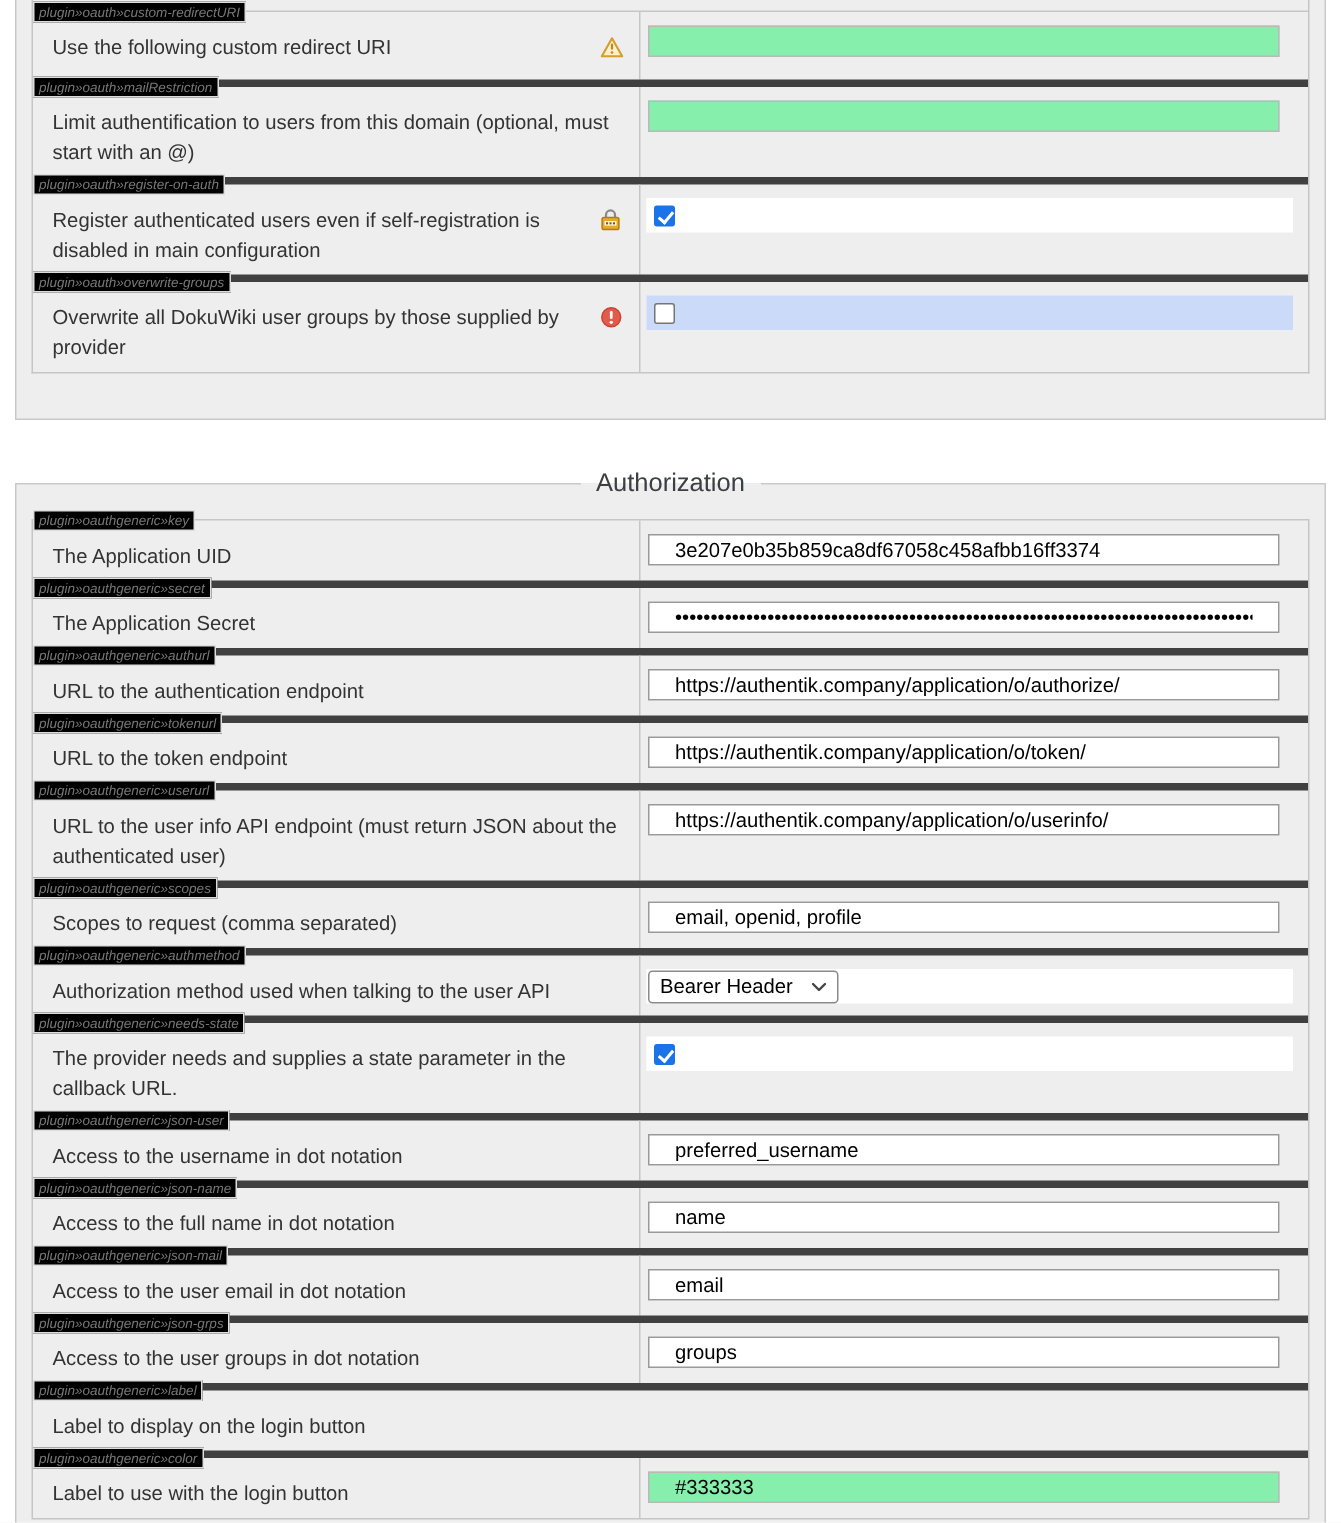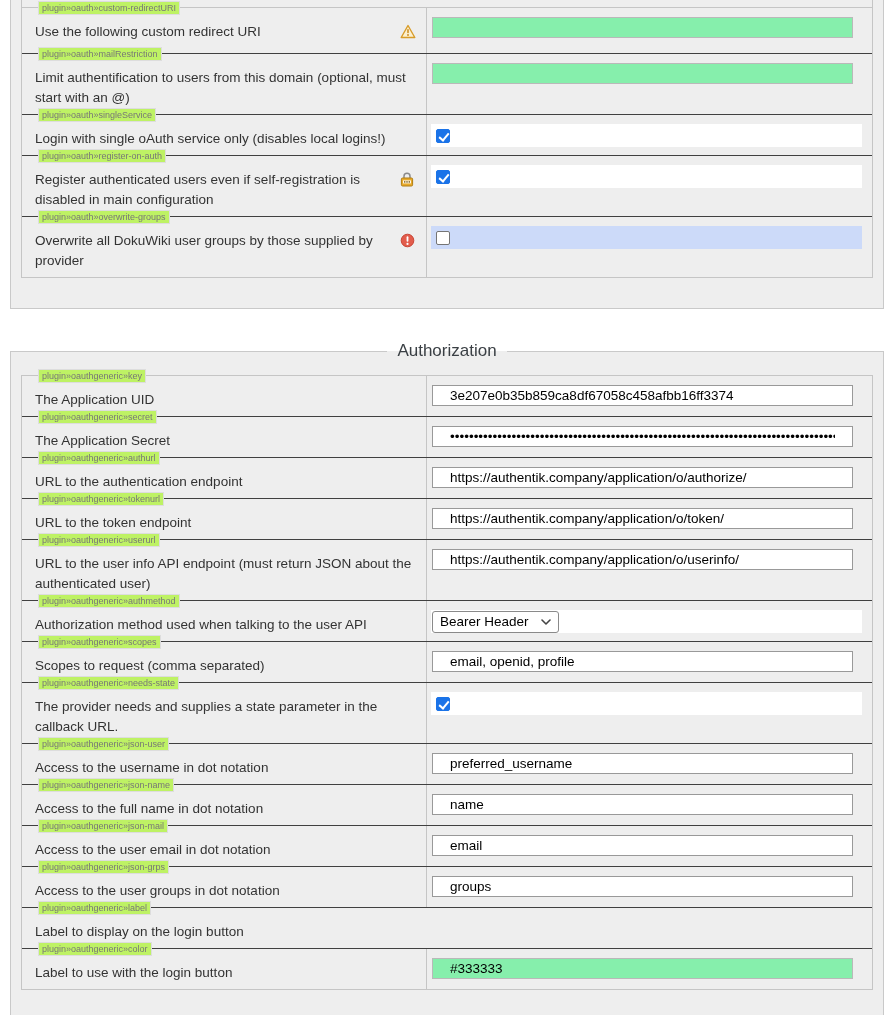--- a/index.html
+++ b/index.html
@@ -33,49 +33,50 @@
   .cfg-table {
     border: 1px solid #c5c5c5;
     background: #eeeeee;
   }
   .cfg-table.cut-top {
     border-top: none;
     padding-top: 7px;
   }
   .cfg-table.cut-top .row:first-child { border-top: 1px solid #c5c5c5; }
   .row { display: flex; position: relative; }
-  .row + .row { border-top: 1px solid #404040; }
+  .row + .row { border-top: 5px solid #404040; }
   .minh40 { min-height: 40px; }
   .minh46 { min-height: 46px; }
   .minh57 { min-height: 57px; }
   .minh60 { min-height: 60px; }
   .label-cell {
     width: 404px;
     padding: 14px 6px 6px 13px;
     position: relative;
     display: flex;
     align-items: flex-start;
   }
   .prompt {
     flex: 1;
     font-size: 13.5px;
     line-height: 20px;
     color: #333;
   }
   .outkey {
     position: absolute;
     top: -7px;
-    left: 16px;
-    background: #bef264;
+    left: 0;
+    background: #000000;
     border: 1px solid #ddd;
     font-size: 9px;
     line-height: 12px;
     color: #777;
     padding: 0 3px;
     white-space: nowrap;
+    font-style: italic;
   }
   .icon-box {
     width: 20px;
     padding-top: 2px;
     flex: 0 0 auto;
   }
   .value-cell {
     flex: 1;
     border-left: 1px solid #c5c5c5;
     padding: 8px 10px 8px 4px;
@@ -168,31 +169,20 @@
     <div class="row minh60">
       <div class="label-cell">
         <span class="outkey">plugin»oauth»mailRestriction</span>
         <div class="prompt">Limit authentification to users from this domain (optional, must start with an @)</div>
       </div>
       <div class="value-cell">
         <input type="text" class="cfg-input is-default" value="" style="">
       </div>
     </div>
 
-    <div class="row minh40">
-      <div class="label-cell">
-        <span class="outkey">plugin»oauth»singleService</span>
-        <div class="prompt">Login with single oAuth service only (disables local logins!)</div>
-      </div>
-      <div class="value-cell">
-        <div class="strip">
-          <div class="checkbox checked"></div>
-        </div>
-      </div>
-    </div>
 
     <div class="row minh60">
       <div class="label-cell">
         <span class="outkey">plugin»oauth»register-on-auth</span>
         <div class="prompt">Register authenticated users even if self-registration is disabled in main configuration</div>
         <div class="icon-box">
           <svg width="14" height="15" viewBox="0 0 14 15">
             <path d="M4 6.2 V4.3 a3 3 0 0 1 6 0 V6.2" fill="none" stroke="#8a8a8a" stroke-width="1.5"></path>
             <rect x="1.4" y="6" width="11.2" height="8" rx="1.2" fill="#e8aa2b" stroke="#b07d12" stroke-width="1"></rect>
             <rect x="3" y="8.4" width="8" height="3" fill="#fff" opacity="0.9"></rect>
@@ -280,47 +270,47 @@
         <span class="outkey">plugin»oauthgeneric»userurl</span>
         <div class="prompt">URL to the user info API endpoint (must return JSON about the authenticated user)</div>
       </div>
       <div class="value-cell">
         <input type="text" class="cfg-input" value="https://authentik.company/application/o/userinfo/" style="">
       </div>
     </div>
 
     <div class="row minh40">
       <div class="label-cell">
+        <span class="outkey">plugin»oauthgeneric»scopes</span>
+        <div class="prompt">Scopes to request (comma separated)</div>
+      </div>
+      <div class="value-cell">
+        <input type="text" class="cfg-input" value="email, openid, profile" style="">
+      </div>
+    </div>
+
+    <div class="row minh40">
+      <div class="label-cell">
         <span class="outkey">plugin»oauthgeneric»authmethod</span>
         <div class="prompt">Authorization method used when talking to the user API</div>
       </div>
       <div class="value-cell">
         <div class="strip">
           <div class="fake-select">
             <span>Bearer Header</span>
             <span style="display:inline-flex;">
               <svg width="10" height="6" viewBox="0 0 10 6">
                   <path d="M1 1 L5 5 L9 1" fill="none" stroke="#444" stroke-width="1.6" stroke-linecap="round" stroke-linejoin="round"></path>
                 </svg>
             </span>
           </div>
         </div>
       </div>
     </div>
 
-    <div class="row minh40">
-      <div class="label-cell">
-        <span class="outkey">plugin»oauthgeneric»scopes</span>
-        <div class="prompt">Scopes to request (comma separated)</div>
-      </div>
-      <div class="value-cell">
-        <input type="text" class="cfg-input" value="email, openid, profile" style="">
-      </div>
-    </div>
-
     <div class="row minh60">
       <div class="label-cell">
         <span class="outkey">plugin»oauthgeneric»needs-state</span>
         <div class="prompt">The provider needs and supplies a state parameter in the callback URL.</div>
       </div>
       <div class="value-cell">
         <div class="strip">
           <div class="checkbox checked"></div>
         </div>
       </div>

